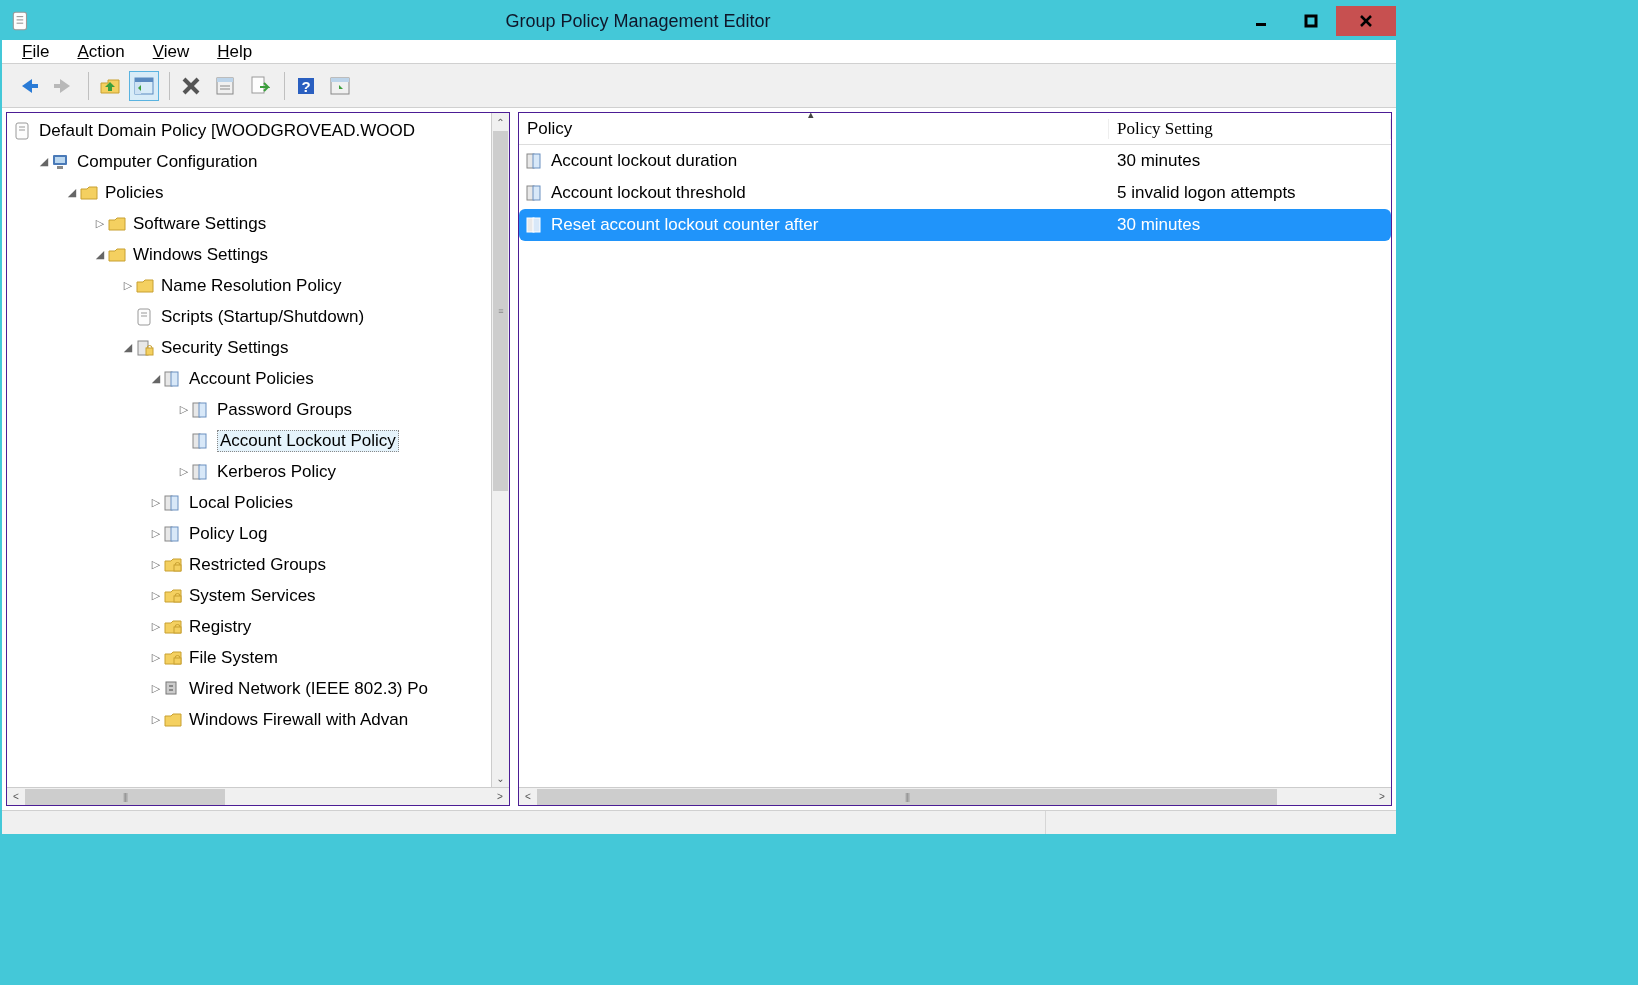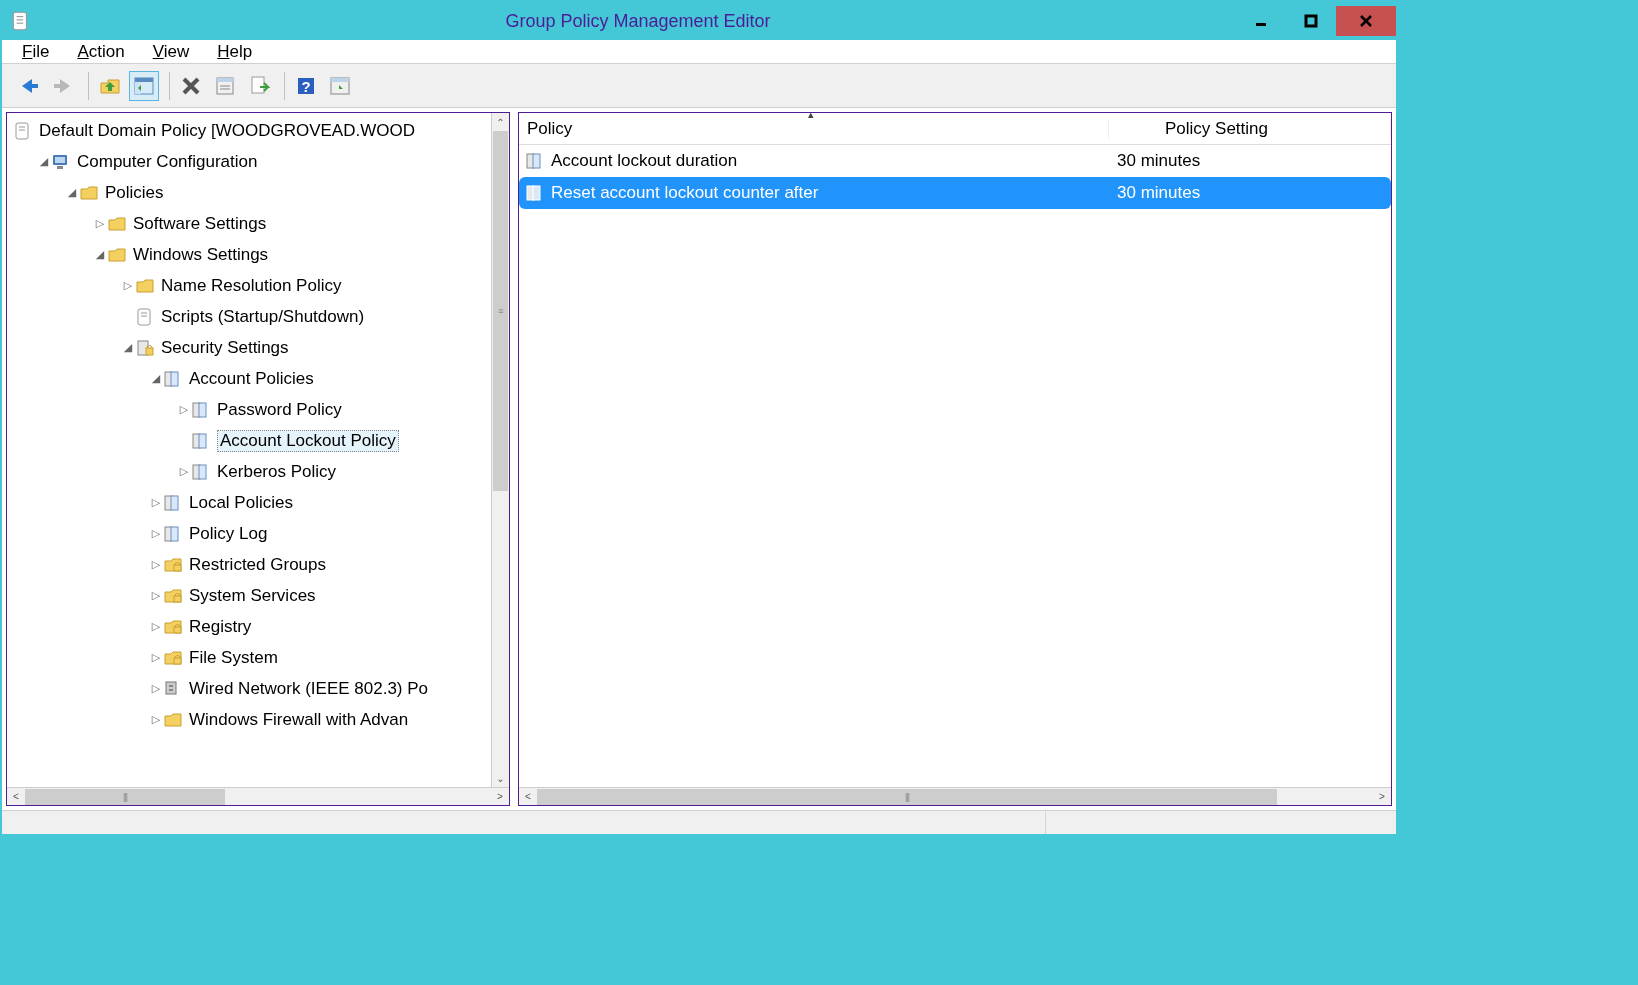--- a/index.html
+++ b/index.html
@@ -1,18 +1,18 @@
 <!DOCTYPE html>
 <html><head>
 <meta charset="utf-8">
 <style>
 * { box-sizing: border-box; margin: 0; padding: 0; }
 body { font-family: "Segoe UI", Tahoma, sans-serif; font-size: 15px; background: #44c8d8; width: 1638px; height: 985px; overflow: hidden; color: #000; }
 .window { border: 2px solid #44c8d8; width: 1398px; height: 836px; background: #fff; display: flex; flex-direction: column; position: relative; }
-.titlebar { background: #44c8d8; height: 38px; display: flex; align-items: center; color: #4c1d95; }
+.titlebar { background: #44c8d8; height: 38px; display: flex; align-items: center; color: #0f172a; }
 .titlebar .icon { width: 22px; height: 22px; margin: 0 8px; }
 .titlebar .title { flex: 1; text-align: center; font-size: 18px; }
 .titlebar .btns { display: flex; }
 .titlebar .btn { width: 50px; height: 30px; display: flex; align-items: center; justify-content: center; font-size: 18px; }
 .titlebar .btn.close { background: #c75050; color: #000; width: 60px; }
 .menubar { background: #fff; height: 24px; display: flex; align-items: center; padding-left: 20px; border-bottom: 1px solid #d0d0d0; }
 .menubar .menu { margin-right: 28px; font-size: 17px; }
 .menubar .menu .ul { text-decoration: underline; }
 .toolbar { background: #f0f0f0; height: 44px; display: flex; align-items: center; padding-left: 12px; border-bottom: 1px solid #d0d0d0; }
 .toolbar .tbtn { width: 30px; height: 30px; display: flex; align-items: center; justify-content: center; margin-right: 4px; }
@@ -36,25 +36,25 @@
 .row .label { font-size: 17px; }
 .row.selected .label { background: #e5f3fb; border: 1px dotted #888; padding: 0 2px; }
 .ind0 { padding-left: 6px; } .ind1 { padding-left: 30px; } .ind2 { padding-left: 58px; } .ind3 { padding-left: 86px; }
 .ind4 { padding-left: 114px; } .ind5 { padding-left: 142px; } .ind6 { padding-left: 170px; }
 .hscroll { height: 18px; background: #f0f0f0; border-top: 1px solid #ccc; display: flex; align-items: center; }
 .hscroll .arrow { width: 18px; display: flex; align-items: center; justify-content: center; font-size: 10px; color: #555; }
 .hscroll .track { flex: 1; position: relative; height: 18px; }
 .hscroll .thumb { position: absolute; top: 1px; bottom: 1px; left: 0; width: 200px; background: #cdcdcd; }
 .hscroll .grip { position: absolute; left: 50%; top: 50%; transform: translate(-50%,-50%); font-size: 9px; color: #888; letter-spacing: -1px; }
 .right .hscroll .thumb { width: 740px; }
-.list-header { display: flex; background: #fff; border-bottom: 1px solid #ddd; height: 32px; align-items: center; gap: 48px; }
+.list-header { display: flex; background: #fff; border-bottom: 1px solid #ddd; height: 32px; align-items: center; }
 .list-header .col { padding-left: 8px; font-size: 17px; border-right: 1px solid #eee; position: relative; }
 .list-header .col.sort::after { content: "▴"; position: absolute; right: 50%; top: -11px; font-size: 11px; color: #444; }
 .list-header .col.c1 { width: 590px; }
-.list-header .col.c2 { flex: 1; }
+.list-header .col.c2 { flex: 1; font-family: Liberation Serif, serif; }
 .list-body { flex: 1; overflow: hidden; }
 .lrow { display: flex; height: 32px; align-items: center; }
 .lrow .c1 { width: 590px; display: flex; align-items: center; padding-left: 6px; }
 .lrow .c2 { flex: 1; padding-left: 8px; }
 .lrow .icon { width: 20px; height: 20px; margin-right: 6px; display: inline-flex; align-items: center; justify-content: center; }
 .lrow.sel { background: #2094fa; color: #fff; border-radius: 6px; }
 .lrow .label, .lrow .val { font-size: 17px; }
 .statusbar { height: 24px; background: #f0f0f0; border-top: 1px solid #d0d0d0; display: flex; }
 .statusbar .cell { flex: 1; border-right: 1px solid #d6d6d6; }
 .statusbar .cell:last-child { flex: 0 0 350px; border-right: none; }
@@ -265,21 +265,21 @@
               <span class="label">Account Policies</span>
             </div>
           <div class="row ind6">
               <span class="tw">▷</span>
               <span class="icon">
                 <svg viewBox="0 0 20 20">
                   <rect x="2" y="3" width="7" height="14" class="i-sec"></rect>
                   <rect x="8" y="3" width="7" height="14" class="i-pol"></rect>
                 </svg>
               </span>
-              <span class="label">Password Policy</span>
+              <span class="label">Password Groups</span>
             </div>
           <div class="row ind6 selected">
               <span class="tw"></span>
               <span class="icon">
                 <svg viewBox="0 0 20 20">
                   <rect x="2" y="3" width="7" height="14" class="i-sec"></rect>
                   <rect x="8" y="3" width="7" height="14" class="i-pol"></rect>
                 </svg>
               </span>
               <span class="label">Account Lockout Policy</span>
@@ -411,20 +411,32 @@
               <span class="icon">
                 <svg viewBox="0 0 20 20">
                   <rect x="2" y="3" width="7" height="14" class="i-sec"></rect>
                   <rect x="8" y="3" width="7" height="14" class="i-pol"></rect>
                 </svg>
               </span>
               <span class="label">Account lockout duration</span>
             </div>
           <div class="c2"><span class="val">30 minutes</span></div>
         </div>
+        <div class="lrow">
+          <div class="c1">
+              <span class="icon">
+                <svg viewBox="0 0 20 20">
+                  <rect x="2" y="3" width="7" height="14" class="i-sec"></rect>
+                  <rect x="8" y="3" width="7" height="14" class="i-pol"></rect>
+                </svg>
+              </span>
+              <span class="label">Account lockout threshold</span>
+            </div>
+          <div class="c2"><span class="val">5 invalid logon attempts</span></div>
+        </div>
         <div class="lrow sel">
           <div class="c1">
               <span class="icon">
                 <svg viewBox="0 0 20 20">
                   <rect x="2" y="3" width="7" height="14" fill="#e8e8e8" stroke="#fff"></rect>
                   <rect x="8" y="3" width="7" height="14" fill="#d8e8f8" stroke="#fff"></rect>
                 </svg>
               </span>
               <span class="label">Reset account lockout counter after</span>
             </div>

